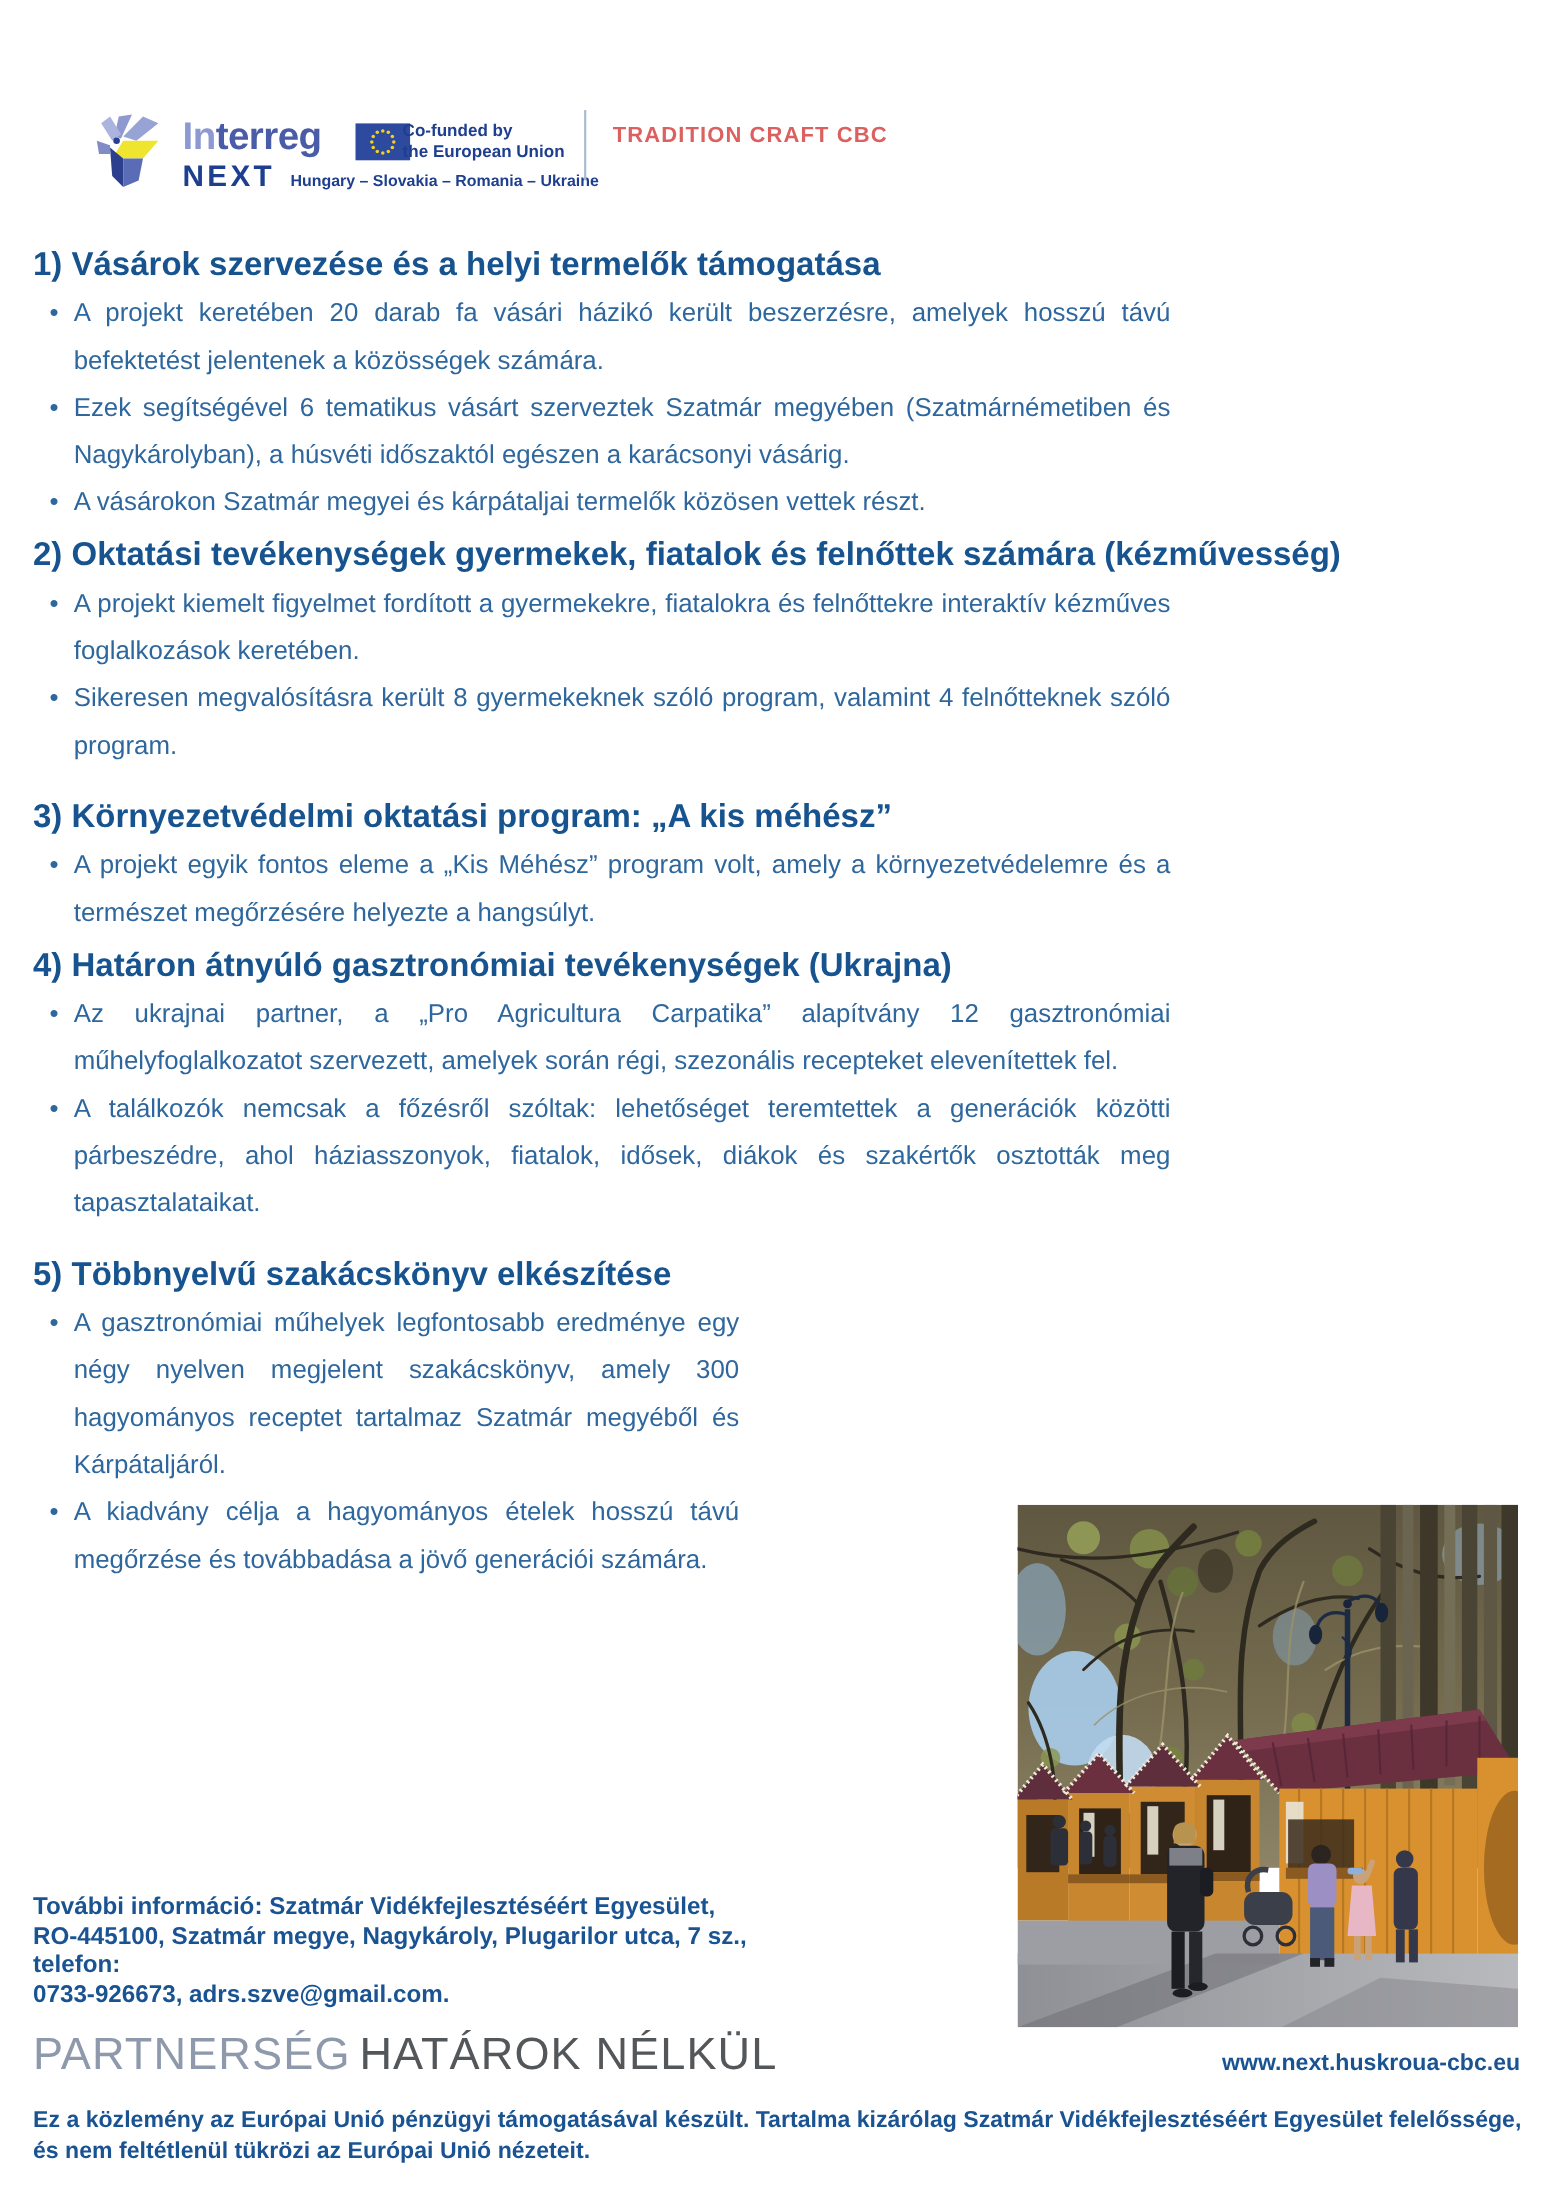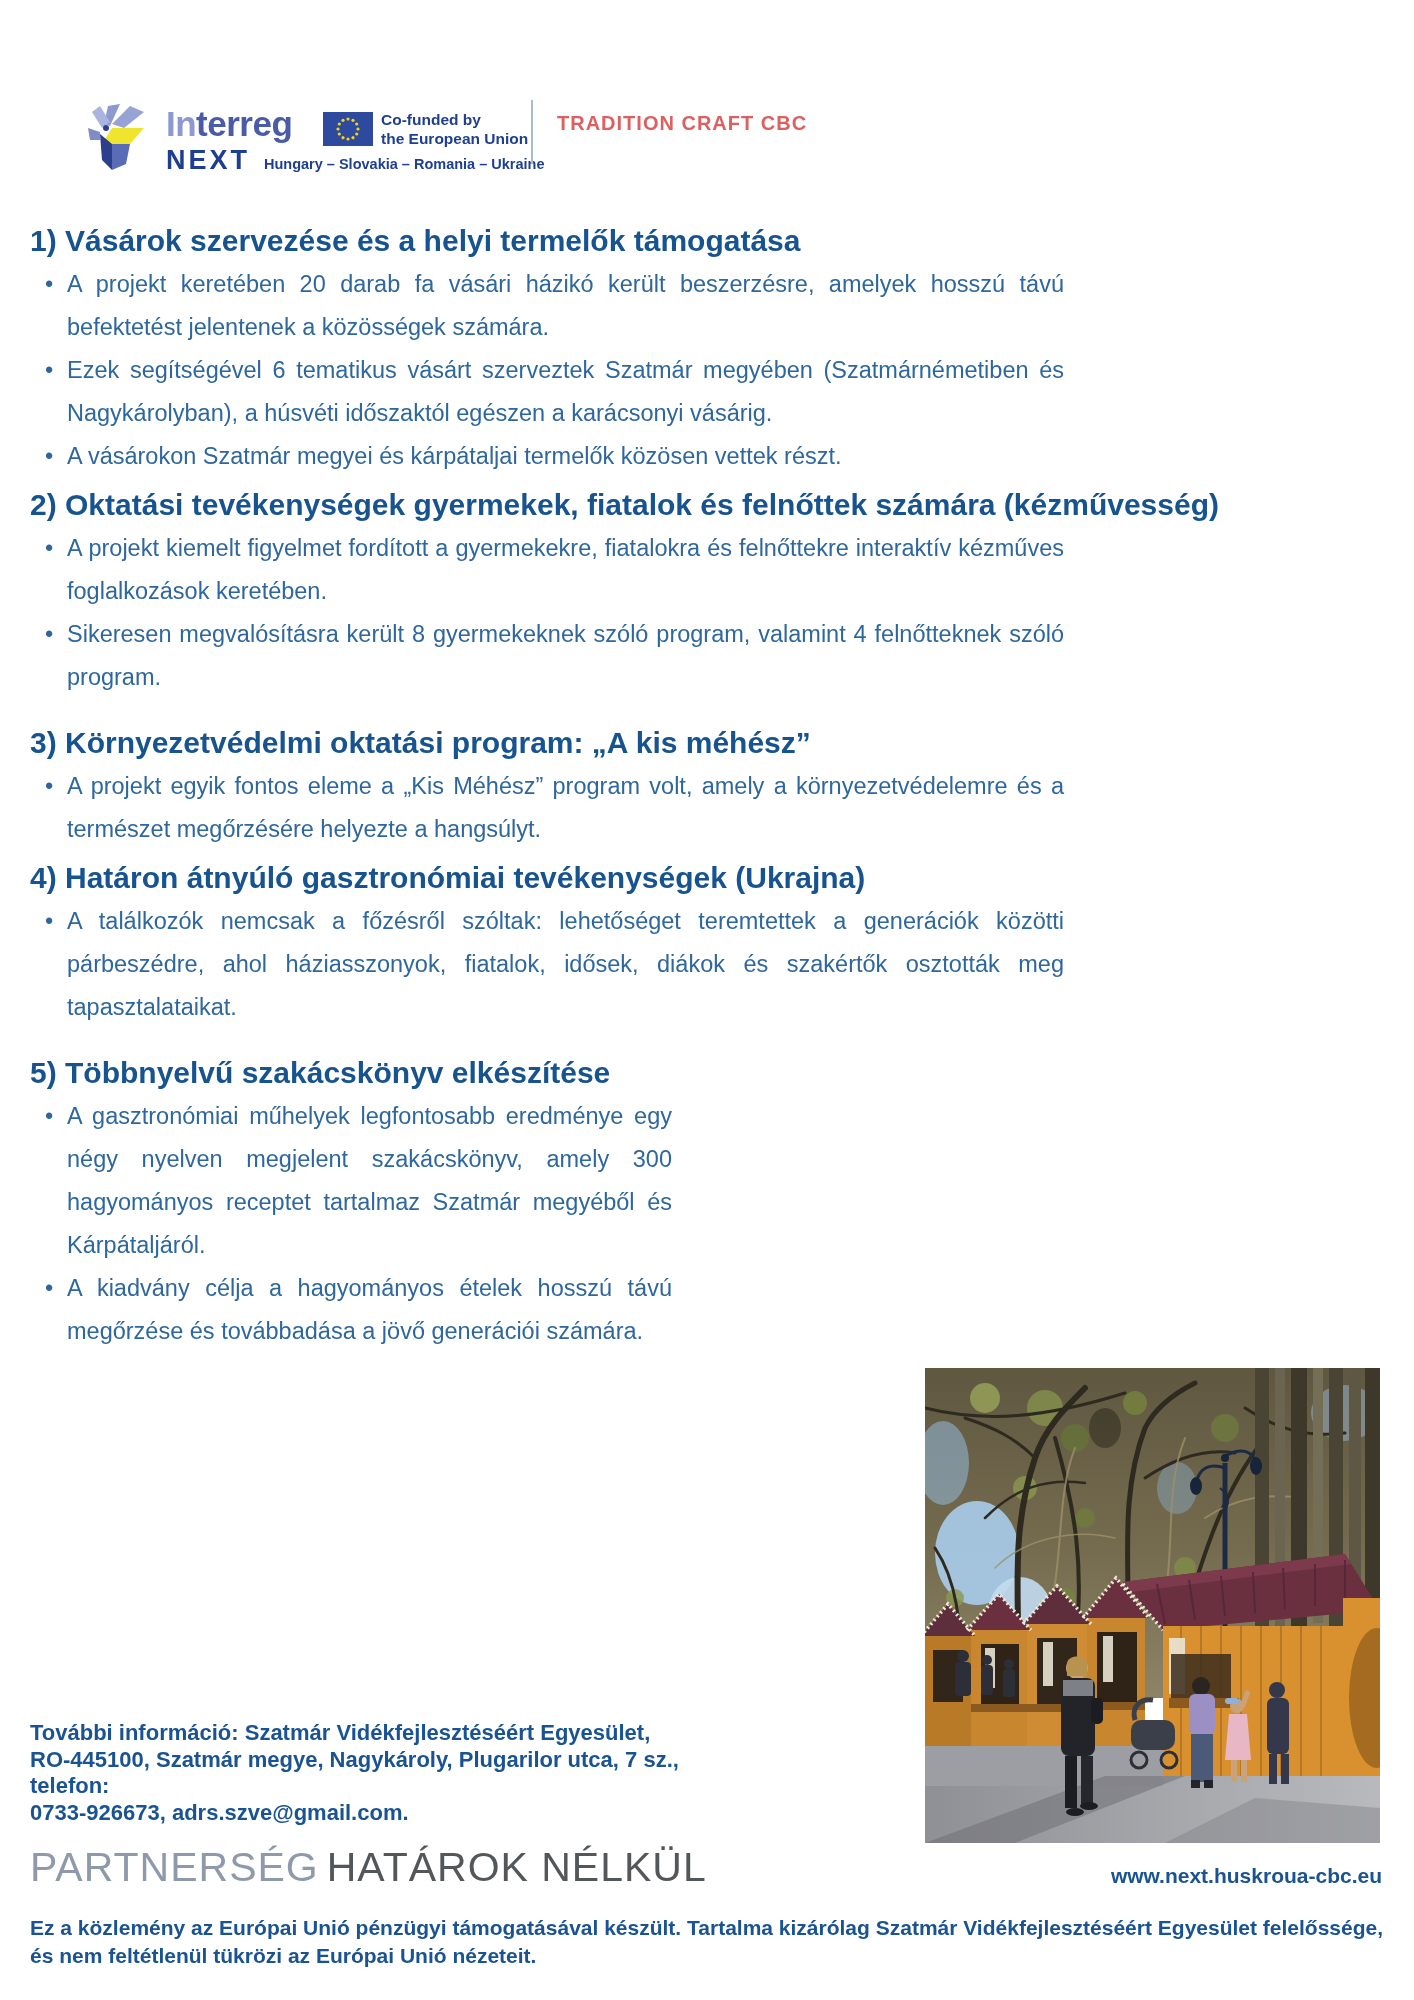--- a/index.html
+++ b/index.html
@@ -6,21 +6,21 @@
   .page{
     position:relative;width:1414px;height:2000px;background:#ffffff;overflow:hidden;
     font-family:"Liberation Sans",sans-serif;margin:0 auto;
   }
 
   
   .logo-mark{position:absolute;left:86px;top:98px;}
   .brand{position:absolute;left:166px;top:104px;font-size:35px;font-weight:bold;color:#4a5ba8;letter-spacing:-0.5px;}
   .brand .in{color:#8d99d0;}
   .eu-flag{position:absolute;left:323px;top:112px;}
-  .cofunded{position:absolute;left:381px;top:110px;font-size:15.5px;font-weight:bold;color:#1e3f8f;line-height:19px;}
+  .cofunded{position:absolute;left:366px;top:110px;font-size:15.5px;font-weight:bold;color:#1e3f8f;line-height:19px;}
   .next-row{position:absolute;left:166px;top:145px;white-space:nowrap;}
   .next{font-size:27px;font-weight:bold;color:#1e3f8f;letter-spacing:3px;}
   .countries{font-size:14.5px;font-weight:bold;color:#1e3f8f;margin-left:14px;}
   .divider{position:absolute;left:531px;top:100px;width:2px;height:64px;background:#a9bcd2;}
   .project-title{position:absolute;left:557px;top:112px;font-size:20px;font-weight:bold;color:#dd6060;letter-spacing:1px;white-space:nowrap;}
 
   
   .content{position:absolute;left:30px;top:224px;width:1034px;color:#2e679e;font-size:23.5px;}
   .sec{margin-top:10px;}
   .sec:first-child{margin-top:0;}
@@ -119,20 +119,21 @@
       <h2 class="sec-heading">3) Környezetvédelmi oktatási program: „A kis méhész”</h2>
       <ul class="bullets">
     <li class="bullet">A projekt egyik fontos eleme a „Kis Méhész” program volt, amely a környezetvédelemre és a természet megőrzésére helyezte a hangsúlyt.</li>
 
   </ul>
     </section>
 
     <section class="sec">
       <h2 class="sec-heading">4) Határon átnyúló gasztronómiai tevékenységek (Ukrajna)</h2>
       <ul class="bullets">
+    <li class="bullet">Az ukrajnai partner, a „Pro Agricultura Carpatika” alapítvány 12 gasztronómiai műhelyfoglalkozatot szervezett, amelyek során régi, szezonális recepteket elevenítettek fel.</li>
 
     <li class="bullet">A találkozók nemcsak a főzésről szóltak: lehetőséget teremtettek a generációk közötti párbeszédre, ahol háziasszonyok, fiatalok, idősek, diákok és szakértők osztották meg tapasztalataikat.</li>
   </ul>
     </section>
 
     <section class="sec">
       <h2 class="sec-heading">5) Többnyelvű szakácskönyv elkészítése</h2>
       <ul class="bullets">
     <li class="bullet">A gasztronómiai műhelyek legfontosabb eredménye egy négy nyelven megjelent szakácskönyv, amely 300 hagyományos receptet tartalmaz Szatmár megyéből és Kárpátaljáról.</li>
 

